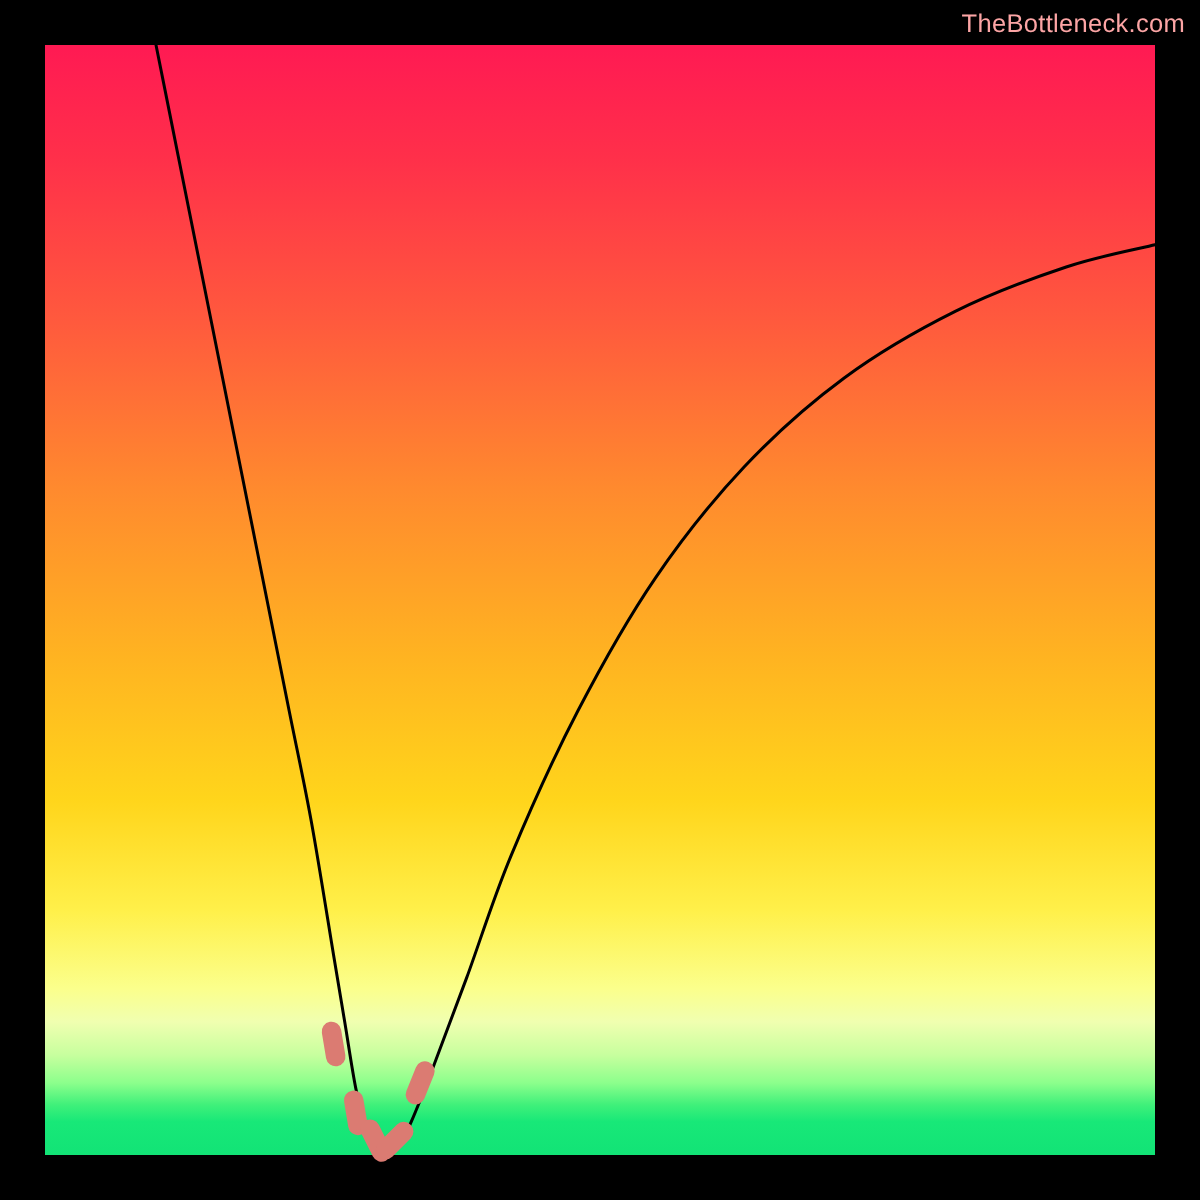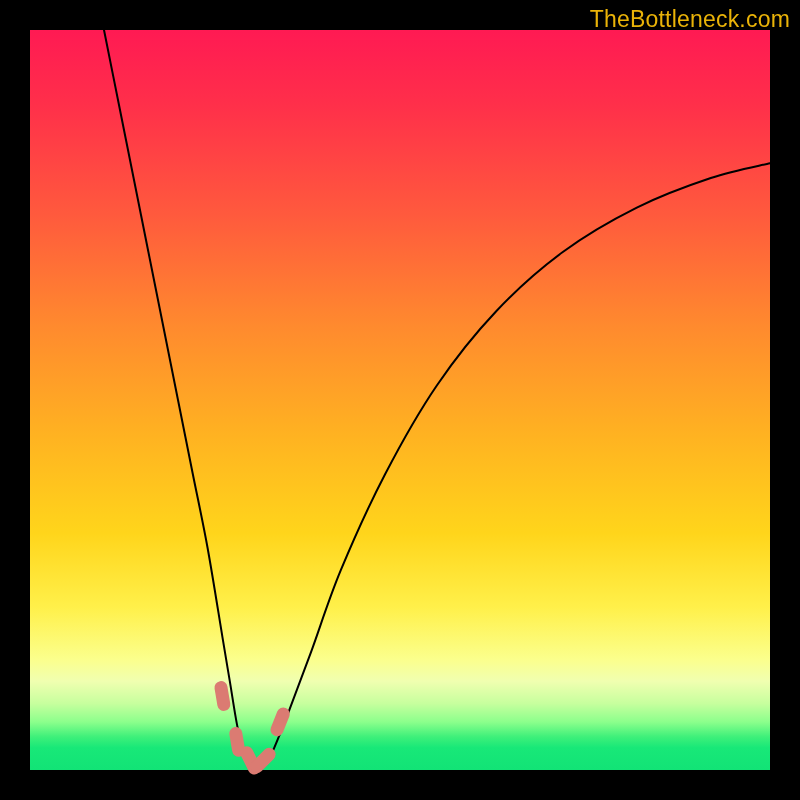--- a/index.html
+++ b/index.html
@@ -39,22 +39,22 @@
       #8cff8c 93.5%,
       #3ff07a 95.5%,
       #18e878 97%,
       #12e376 100%
     );
   }
   .watermark {
     position: absolute;
     top: 6px;
     right: 10px;
-    color: #eab308;
-    font-size: 23px;
+    color: #fca5a5;
+    font-size: 17px;
     letter-spacing: 0.2px;
     user-select: none;
   }
   svg.curve {
     position: absolute;
     left: 0;
     top: 0;
     width: 740px;
     height: 740px;
     overflow: visible;

